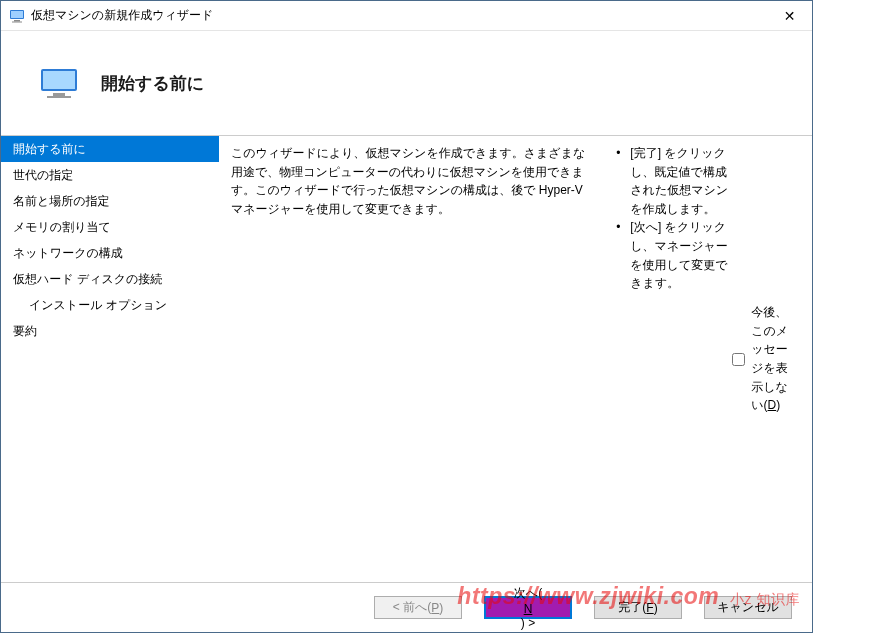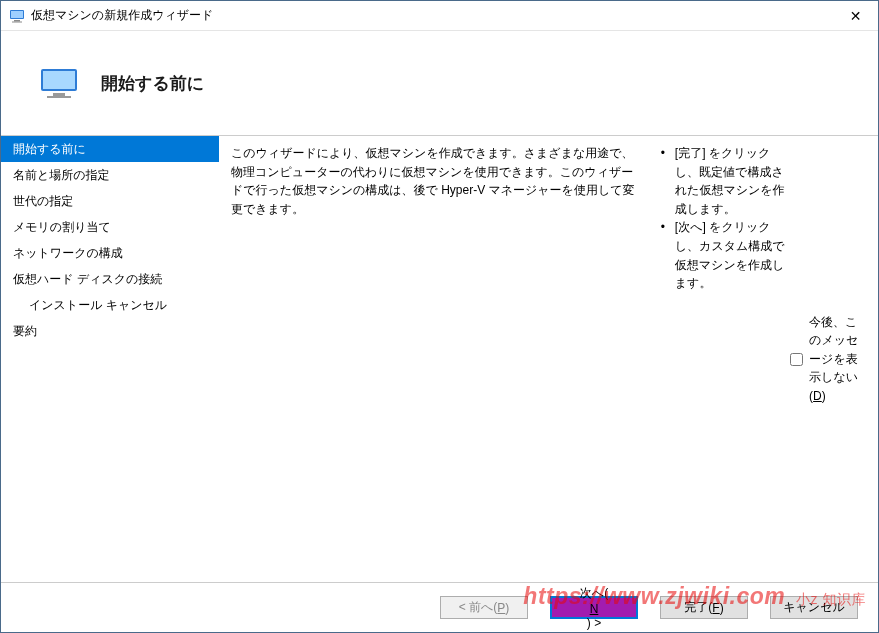--- a/index.html
+++ b/index.html
@@ -4,21 +4,21 @@
   <style>
     * { box-sizing: border-box; }
     body {
       margin: 0;
       font-family: "Yu Gothic UI", "Meiryo", sans-serif;
       font-size: 12px;
       background: #fff;
       color: #000;
     }
     .window {
-      width: 879px;
+      width: 813px;
       height: 633px;
       border: 1px solid #4a6a8a;
       background: #fff;
       display: flex;
       flex-direction: column;
       position: relative;
     }
     .titlebar {
       height: 30px;
       display: flex;
@@ -211,47 +211,47 @@
     <div class="header-title">開始する前に</div>
   </div>
 
   <div class="body-section">
 
     <div class="sidebar">
       <div class="sidebar-item selected">
         <span>開始する前に</span>
       </div>
       <div class="sidebar-item">
+        <span>世代の指定</span>
+      </div>
+      <div class="sidebar-item">
         <span>名前と場所の指定</span>
       </div>
       <div class="sidebar-item">
-        <span>世代の指定</span>
-      </div>
-      <div class="sidebar-item">
         <span>メモリの割り当て</span>
       </div>
       <div class="sidebar-item">
         <span>ネットワークの構成</span>
       </div>
       <div class="sidebar-item">
         <span>仮想ハード ディスクの接続</span>
       </div>
       <div class="sidebar-item indented">
-        <span>インストール キャンセル</span>
+        <span>インストール オプション</span>
       </div>
       <div class="sidebar-item">
         <span>要約</span>
       </div>
     </div>
 
     <div class="content">
       <div class="content-text">このウィザードにより、仮想マシンを作成できます。さまざまな用途で、物理コンピューターの代わりに仮想マシンを使用できます。このウィザードで行った仮想マシンの構成は、後で Hyper-V マネージャーを使用して変更できます。</div>
       <div class="content-list">
         <div class="content-list-item">[完了] をクリックし、既定値で構成された仮想マシンを作成します。</div>
-        <div class="content-list-item">[次へ] をクリックし、カスタム構成で仮想マシンを作成します。</div>
+        <div class="content-list-item">[次へ] をクリックし、マネージャーを使用して変更できます。</div>
       </div>
 
       <div class="spacer"></div>
 
       <div class="checkbox-row">
         <input type="checkbox" id="dontshow" style="">
         <label for="dontshow"><span>今後、このメッセージを表示しない(</span><u>D</u><span>)</span></label>
       </div>
     </div>
 

